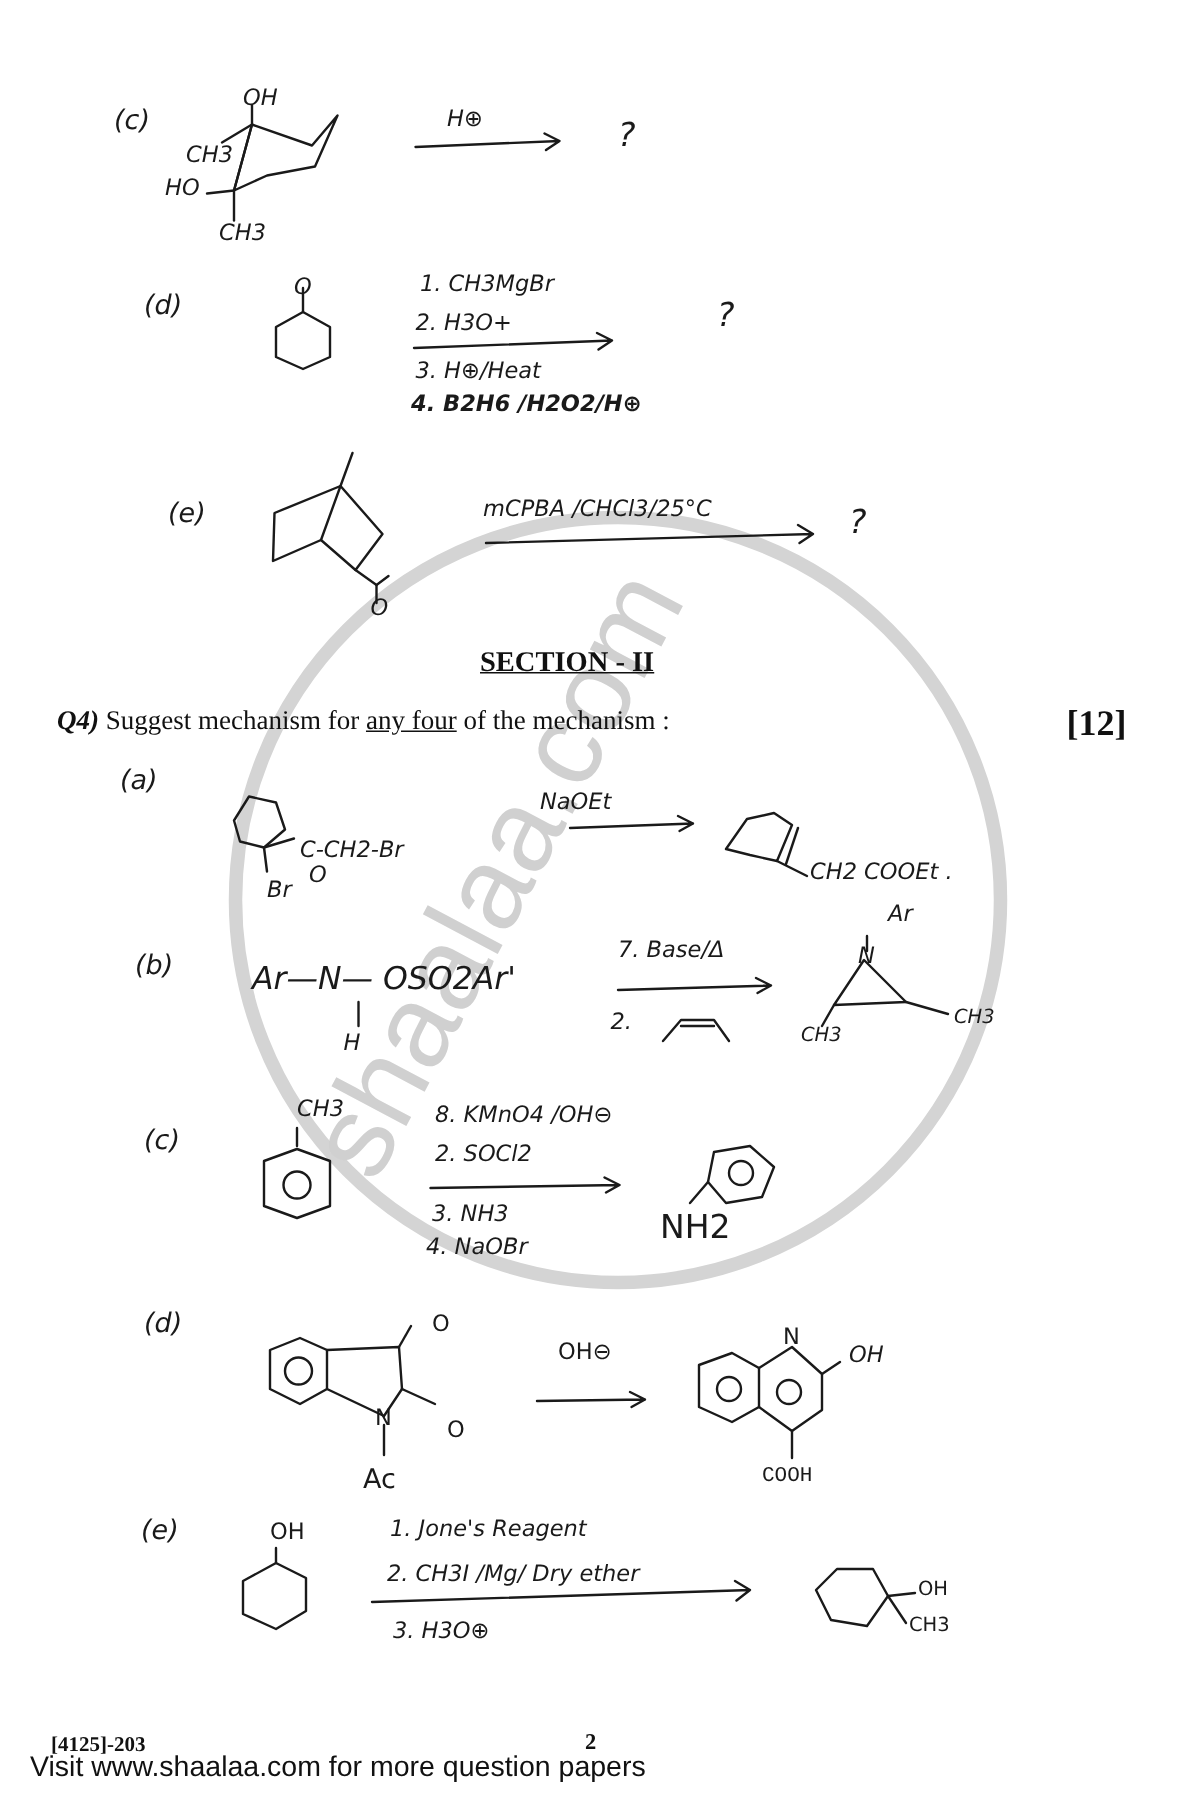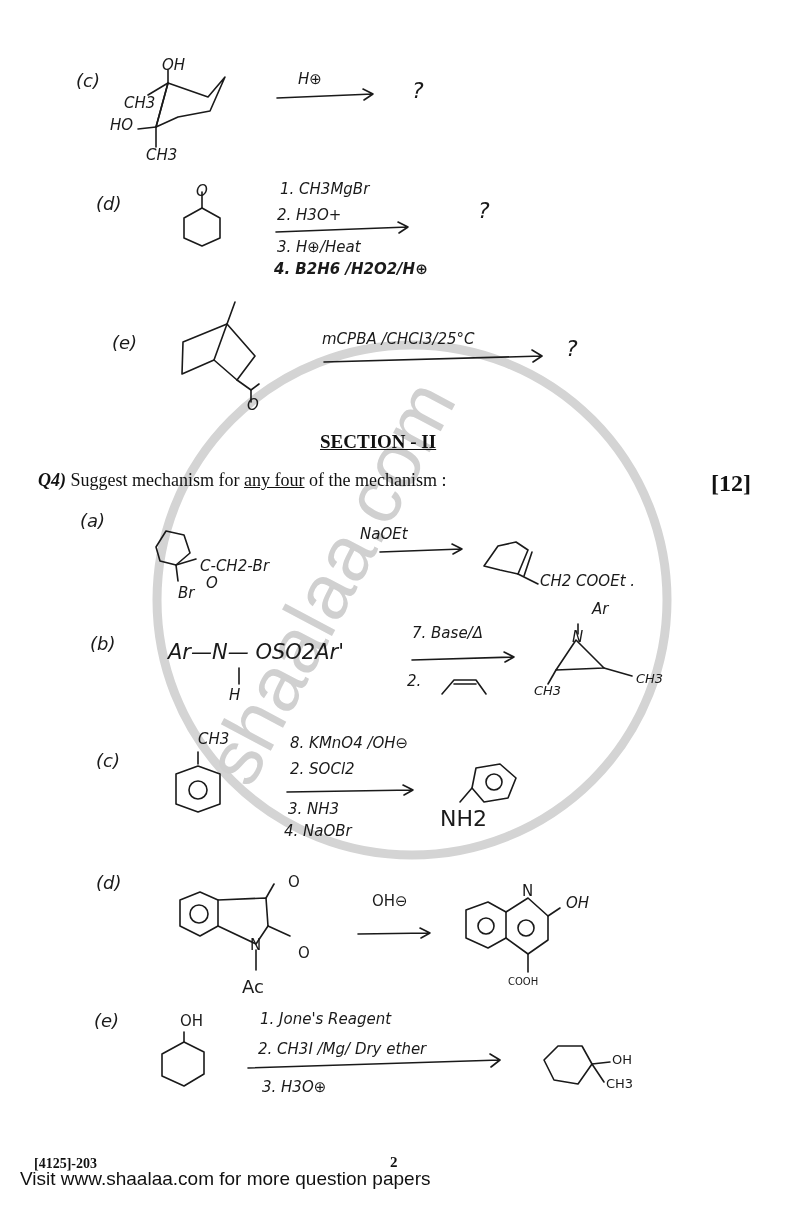--- a/index.html
+++ b/index.html
@@ -173,21 +173,21 @@
 <svg style="left:462px;top:890px;width:140px;height:110px;">
   <path class="ink" d="M4 20 L26 12 L44 22 L44 48 L26 58 L4 48 Z"></path>
   <circle class="ink" cx="24" cy="36" r="8"></circle>
   <path class="ink" d="M44 22 L66 8 L86 26 L86 50 L66 64 L44 48"></path>
   <circle class="ink" cx="64" cy="38" r="8"></circle>
   <path class="ink" d="M86 26 L98 18"></path>
   <path class="ink" d="M66 64 L66 82"></path>
 </svg>
 <div class="abs hw hw-sm" style="left:522px;top:882px;font-style:normal;">N</div>
 <div class="abs hw hw-sm" style="left:566px;top:894px;">OH</div>
-<div class="abs hw hw-sm" style="left:508px;top:976px;font-style:normal;font-size:10px;">COOH</div>
+<div class="abs hw hw-sm" style="left:508px;top:976px;font-style:normal;font-size:14px;font-family:Liberation Mono, monospace;">COOH</div>
 
 <div class="abs hw hw-md" style="left:94px;top:1010px;">(e)</div>
 <div class="abs hw hw-sm" style="left:180px;top:1012px;font-style:normal;">OH</div>
 <svg style="left:150px;top:1030px;width:70px;height:60px;">
   <path class="ink" d="M34 2 L34 12"></path>
   <path class="ink" d="M34 12 L54 22 L54 44 L34 56 L12 46 L12 24 Z"></path>
 </svg>
 <div class="abs hw hw-sm" style="left:260px;top:1010px;">1. Jone's Reagent</div>
 <div class="abs hw hw-sm" style="left:258px;top:1040px;">2. CH3I /Mg/ Dry ether</div>
 <svg style="left:246px;top:1054px;width:260px;height:18px;">

